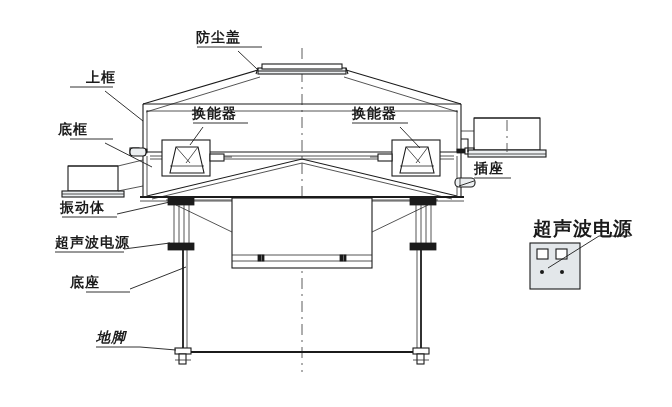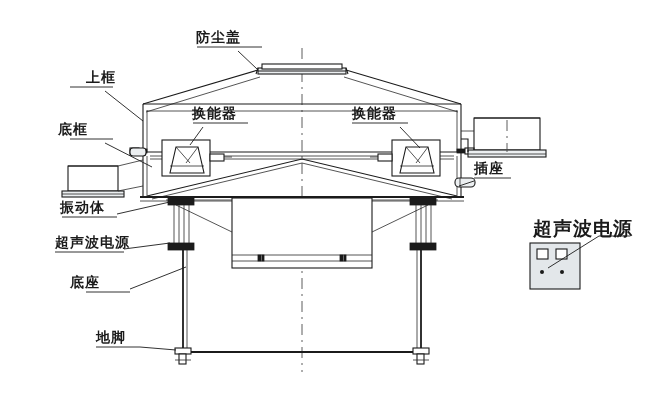--- a/index.html
+++ b/index.html
@@ -268,17 +268,17 @@
   <div class="callout-label sz-14" style="left:352px; top:106px;">换能器</div>
 
   <div class="callout-label sz-14" style="left:474px; top:161px;">插座</div>
 
   <div class="callout-label sz-14" style="left:60px; top:200px;">振动体</div>
 
   <div class="callout-label sz-14" style="left:55px; top:235px;">超声波电源</div>
 
   <div class="callout-label sz-14" style="left:70px; top:275px;">底座</div>
 
-  <div class="callout-label sz-14" style="left:96px; top:330px;">地脚</div>
+  <div class="callout-label sz-14" style="left:96px; top:330px;font-style:italic;">地脚</div>
 
   <div class="callout-label sz-13" style="left:533px; top:219px;">超声波电源</div>
 
 </div>
 
 </body></html>

